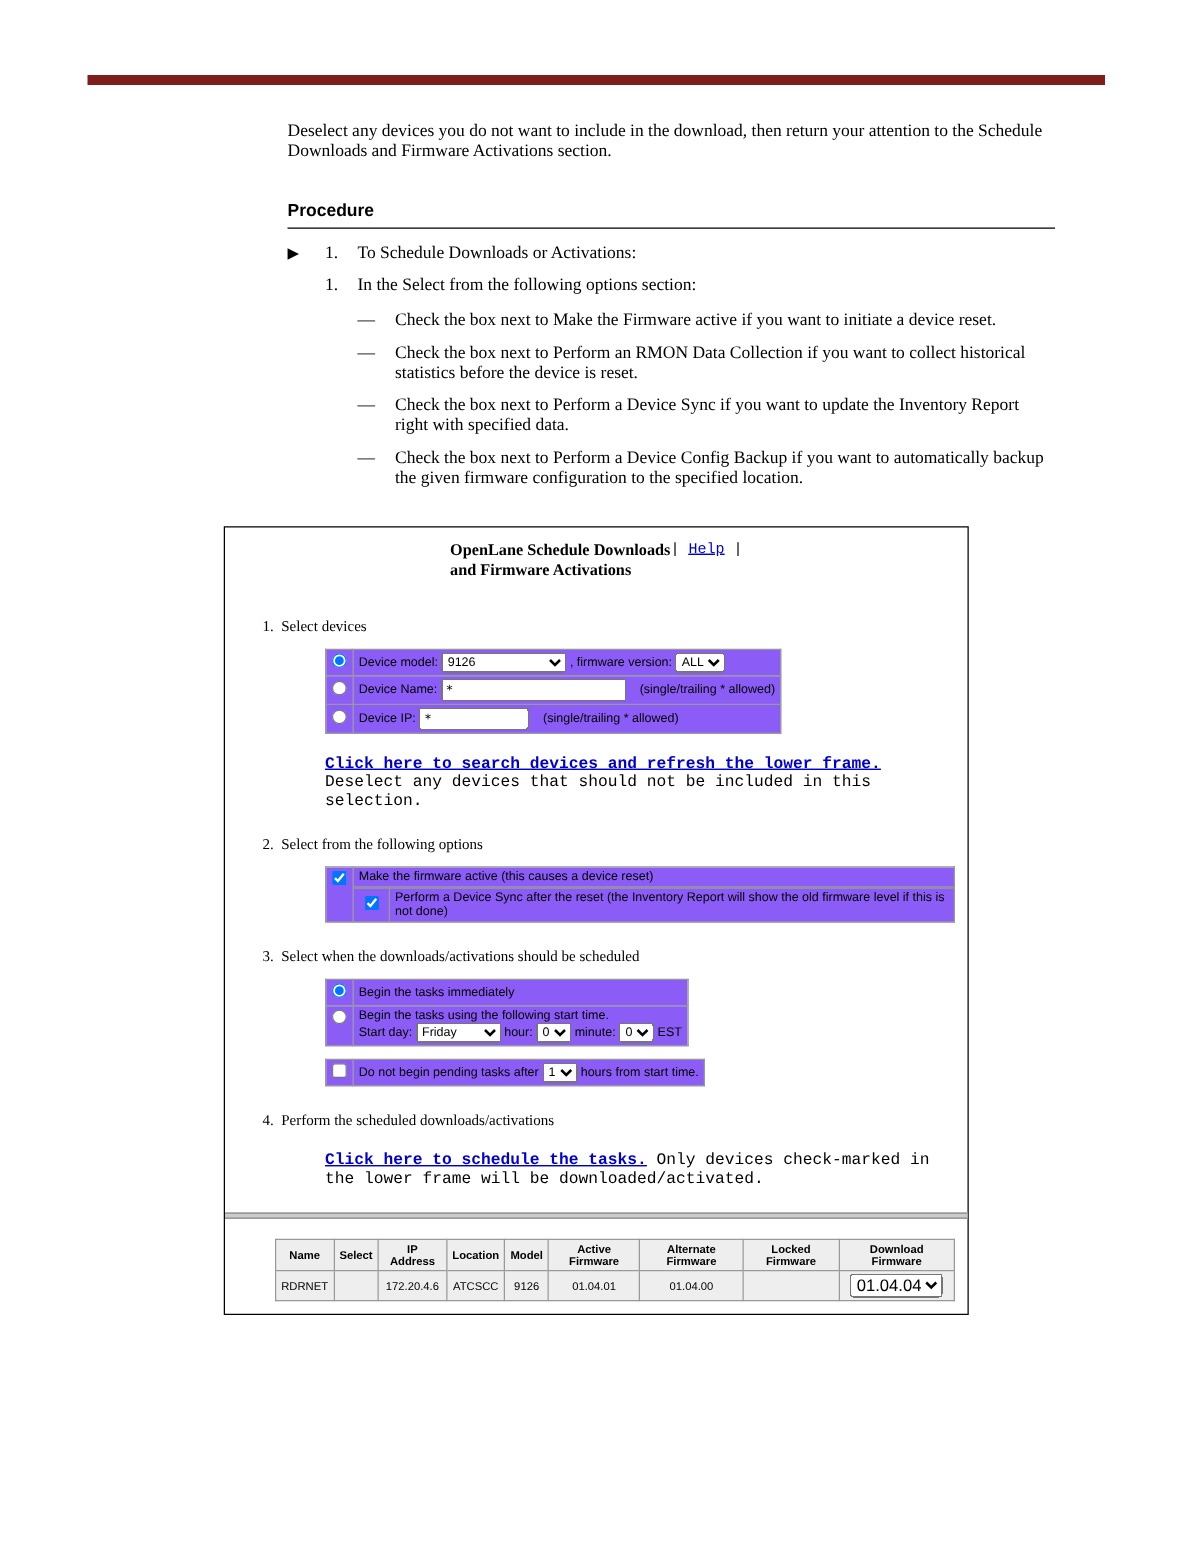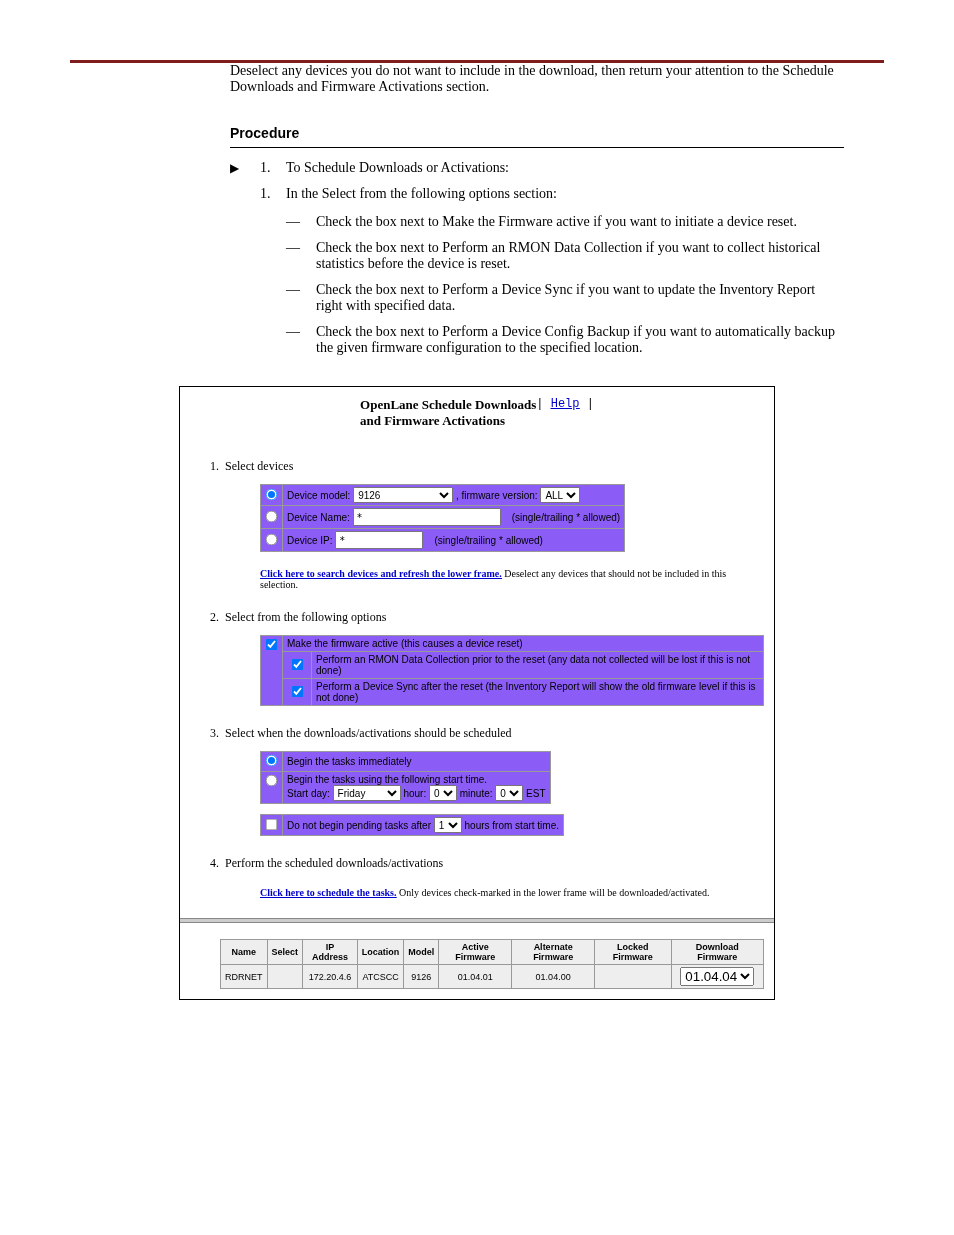--- a/index.html
+++ b/index.html
@@ -5,22 +5,23 @@
   body {
     margin: 0;
     padding: 0;
     font-family: "Times New Roman", Times, serif;
     font-size: 14px;
     color: #000;
     background: #fff;
     width: 954px;
   }
   .page {
-    border-top: 3px solid #7f1d1d;
+    border-top: 8px solid #7f1d1d;
     margin: 60px 70px 30px 70px;
+    padding-top: 30px;
   }
   .intro {
     margin-left: 160px;
     margin-right: 40px;
   }
   .proc {
     margin-top: 30px;
     margin-left: 160px;
     margin-right: 40px;
   }
@@ -132,22 +133,22 @@
     font-size: 10px;
     padding: 0 2px;
     height: 14px;
   }
   .option-block select {
     font-family: Arial, Helvetica, sans-serif;
     font-size: 10px;
     height: 16px;
   }
   .info-line {
-    font-family: Liberation Serif, serif;
-    font-size: 10px;
+    font-family: Liberation Mono, monospace;
+    font-size: 13px;
     margin: 16px 0 0 50px;
   }
   .info-line a {
     color: #0000cc;
     font-weight: bold;
   }
   .dev-table {
     margin-left: 30px;
     border: 1px solid #999;
     border-collapse: collapse;
@@ -259,24 +260,20 @@
       <div>
         <div class="section-head">2. &nbsp;<span>Select from the following options</span></div>
         <table class="option-block">
           <tbody>
               <tr>
             <td style="vertical-align:top"><input type="checkbox" checked="" style=""></td>
             <td style="padding:0">
               <div style="padding:2px 4px;border-bottom:1px solid #999">Make the firmware active (this causes a device reset)</div>
               <table style="border-collapse:collapse;width:100%" class="nested-tbl">
                 <tbody>
-                      <tr>
-                  <td style="border:1px solid #999;border-left:none;border-top:none;width:20px;text-align:center"><input type="checkbox" checked="" style=""></td>
-                  <td style="border:1px solid #999;border-right:none;border-top:none">Perform an RMON Data Collection prior to the reset (any data not collected will be lost if this is not done)</td>
-                </tr>
                 <tr>
                   <td style="border:1px solid #999;border-left:none;border-bottom:none;width:20px;text-align:center"><input type="checkbox" checked="" style=""></td>
                   <td style="border:1px solid #999;border-right:none;border-bottom:none">Perform a Device Sync after the reset (the Inventory Report will show the old firmware level if this is not done)</td>
                 </tr>
               </tbody>
                   </table>
             </td>
           </tr>
         </tbody>
           </table>

